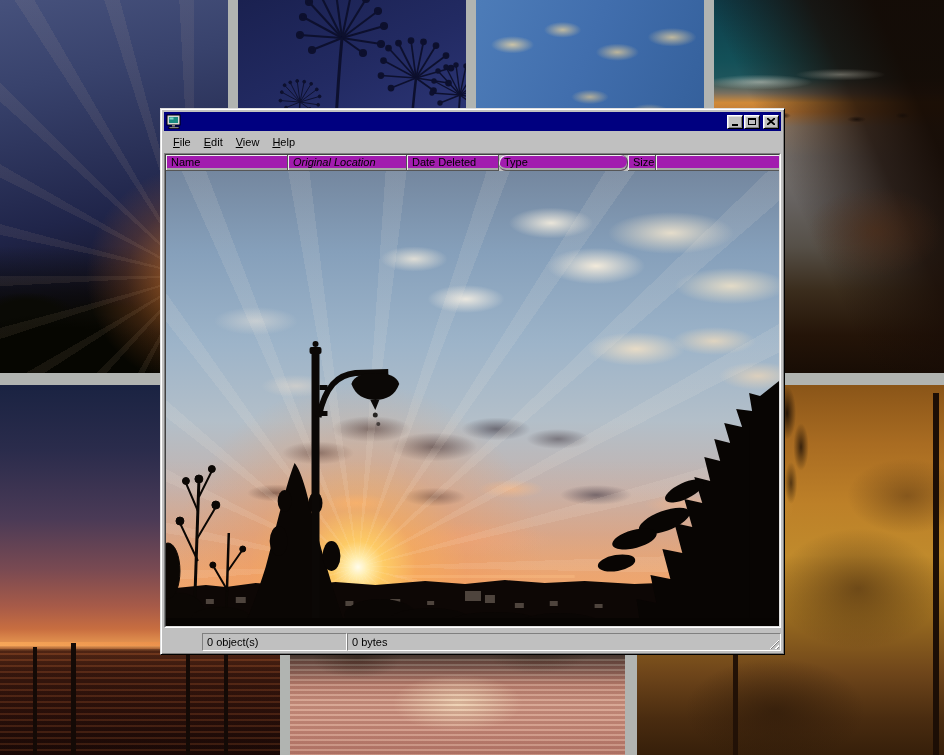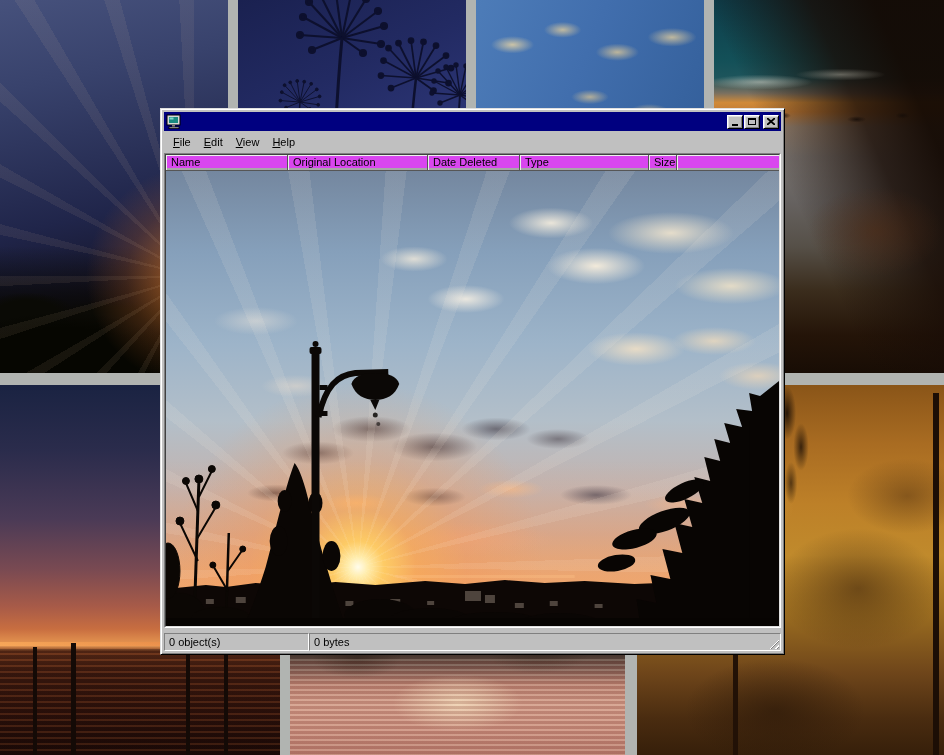--- a/index.html
+++ b/index.html
@@ -95,23 +95,23 @@
 
   .menubar{height:20px;display:flex;align-items:center;padding:1px 1px 16px 3px;}
   .mi{font-size:11px;color:#000;padding:2px 7px 3px 6px;}
   .mi .u{text-decoration:underline;}
 
   .listview{position:absolute;left:3px;right:3px;top:44px;height:475px;
     border:1px solid;border-color:#808080 #fff #fff #808080;box-sizing:border-box;background:#fff;}
   .listview .inner{position:absolute;inset:0;border:1px solid;border-color:#404040 #dfdfdf #dfdfdf #404040;}
   .hrow{display:flex;height:16px;background:#c0c0c0;}
   .hcell{box-sizing:border-box;font-size:11px;line-height:15px;color:#000;padding:0 0 0 5px;
-    background:#d946ef;border-right:1px solid #565656;border-bottom:1px solid #565656;
+    background:#a21caf;border-right:1px solid #565656;border-bottom:1px solid #565656;
     box-shadow:inset 1px 1px 0 #eee, inset 0 -2px 0 #a8a8a8;white-space:nowrap;overflow:hidden;}
-  .hc1{width:122px;} .hc2{width:140px;} .hc3{width:92px;} .hc4{width:129px;}
+  .hc1{width:122px;} .hc2{width:119px;font-style:italic;} .hc3{width:92px;} .hc4{width:129px;border-radius:7px;}
   .hc5{width:28px;text-align:right;padding-right:16px;}
   .hc6{flex:1;border-right:none;}
 
   .content{position:absolute;left:0;right:0;top:16px;bottom:0;overflow:hidden;
     background:
       repeating-conic-gradient(from 232deg at 192px 396px, rgba(255,246,232,0) 0 6deg, rgba(255,242,226,.10) 6deg 9deg, rgba(255,246,232,0) 9deg 14deg),
       radial-gradient(circle at 192px 396px, #fffceb 0px, #ffedad 10px, rgba(255,205,100,.95) 26px, rgba(252,170,80,.6) 58px, rgba(248,150,80,.3) 108px, rgba(245,150,90,0) 185px),
       radial-gradient(ellipse 70px 26px at 430px 95px, rgba(248,238,220,.95), transparent 70%),
       radial-gradient(ellipse 90px 30px at 505px 62px, rgba(240,228,205,.9), transparent 70%),
       radial-gradient(ellipse 80px 26px at 565px 115px, rgba(242,228,200,.85), transparent 70%),
@@ -135,21 +135,21 @@
       radial-gradient(ellipse 50px 14px at 430px 324px, rgba(92,80,88,.75), transparent 72%),
       radial-gradient(ellipse 52px 14px at 515px 333px, rgba(240,180,140,.65), transparent 72%),
       radial-gradient(ellipse 120px 22px at 300px 368px, rgba(240,170,130,.5), transparent 75%),
       linear-gradient(to top, rgba(252,160,70,.6) 0px, rgba(250,160,90,.42) 45px, rgba(235,160,120,.22) 95px, rgba(210,160,140,0) 165px),
       linear-gradient(to bottom,#74879f 0%,#86a0bb 18%,#9db4c9 38%,#b3bfc9 55%,#c3b3ae 70%,#d3a88e 80%,#e3a97e 89%,#eeb083 100%);}
   .content svg{position:absolute;left:0;top:0;width:100%;height:100%;}
 
   .statusbar{position:absolute;left:3px;right:3px;bottom:3px;height:22px;display:flex;align-items:flex-end;padding-top:2px;box-sizing:border-box;}
   .spanel{height:18px;box-sizing:border-box;border:1px solid;border-color:#808080 #fff #fff #808080;
     font-size:11px;line-height:16px;color:#000;padding:0 4px;background:#c0c0c0;white-space:nowrap;overflow:hidden;}
-  .sp1{width:145px;flex:0 0 auto;}
+  .sp1{width:145px;flex:0 0 auto;margin-left:38px;}
   .sp2{flex:1 1 auto;position:relative;}
   .grip{position:absolute;right:1px;bottom:1px;width:12px;height:12px;
     background:repeating-linear-gradient(135deg, transparent 0 2px, #fff 2px 3px, #808080 3px 4px);
     clip-path:polygon(100% 0,100% 100%,0 100%);}
 </style>
 </head>
 <body>
 
 <div class="screen">
 

